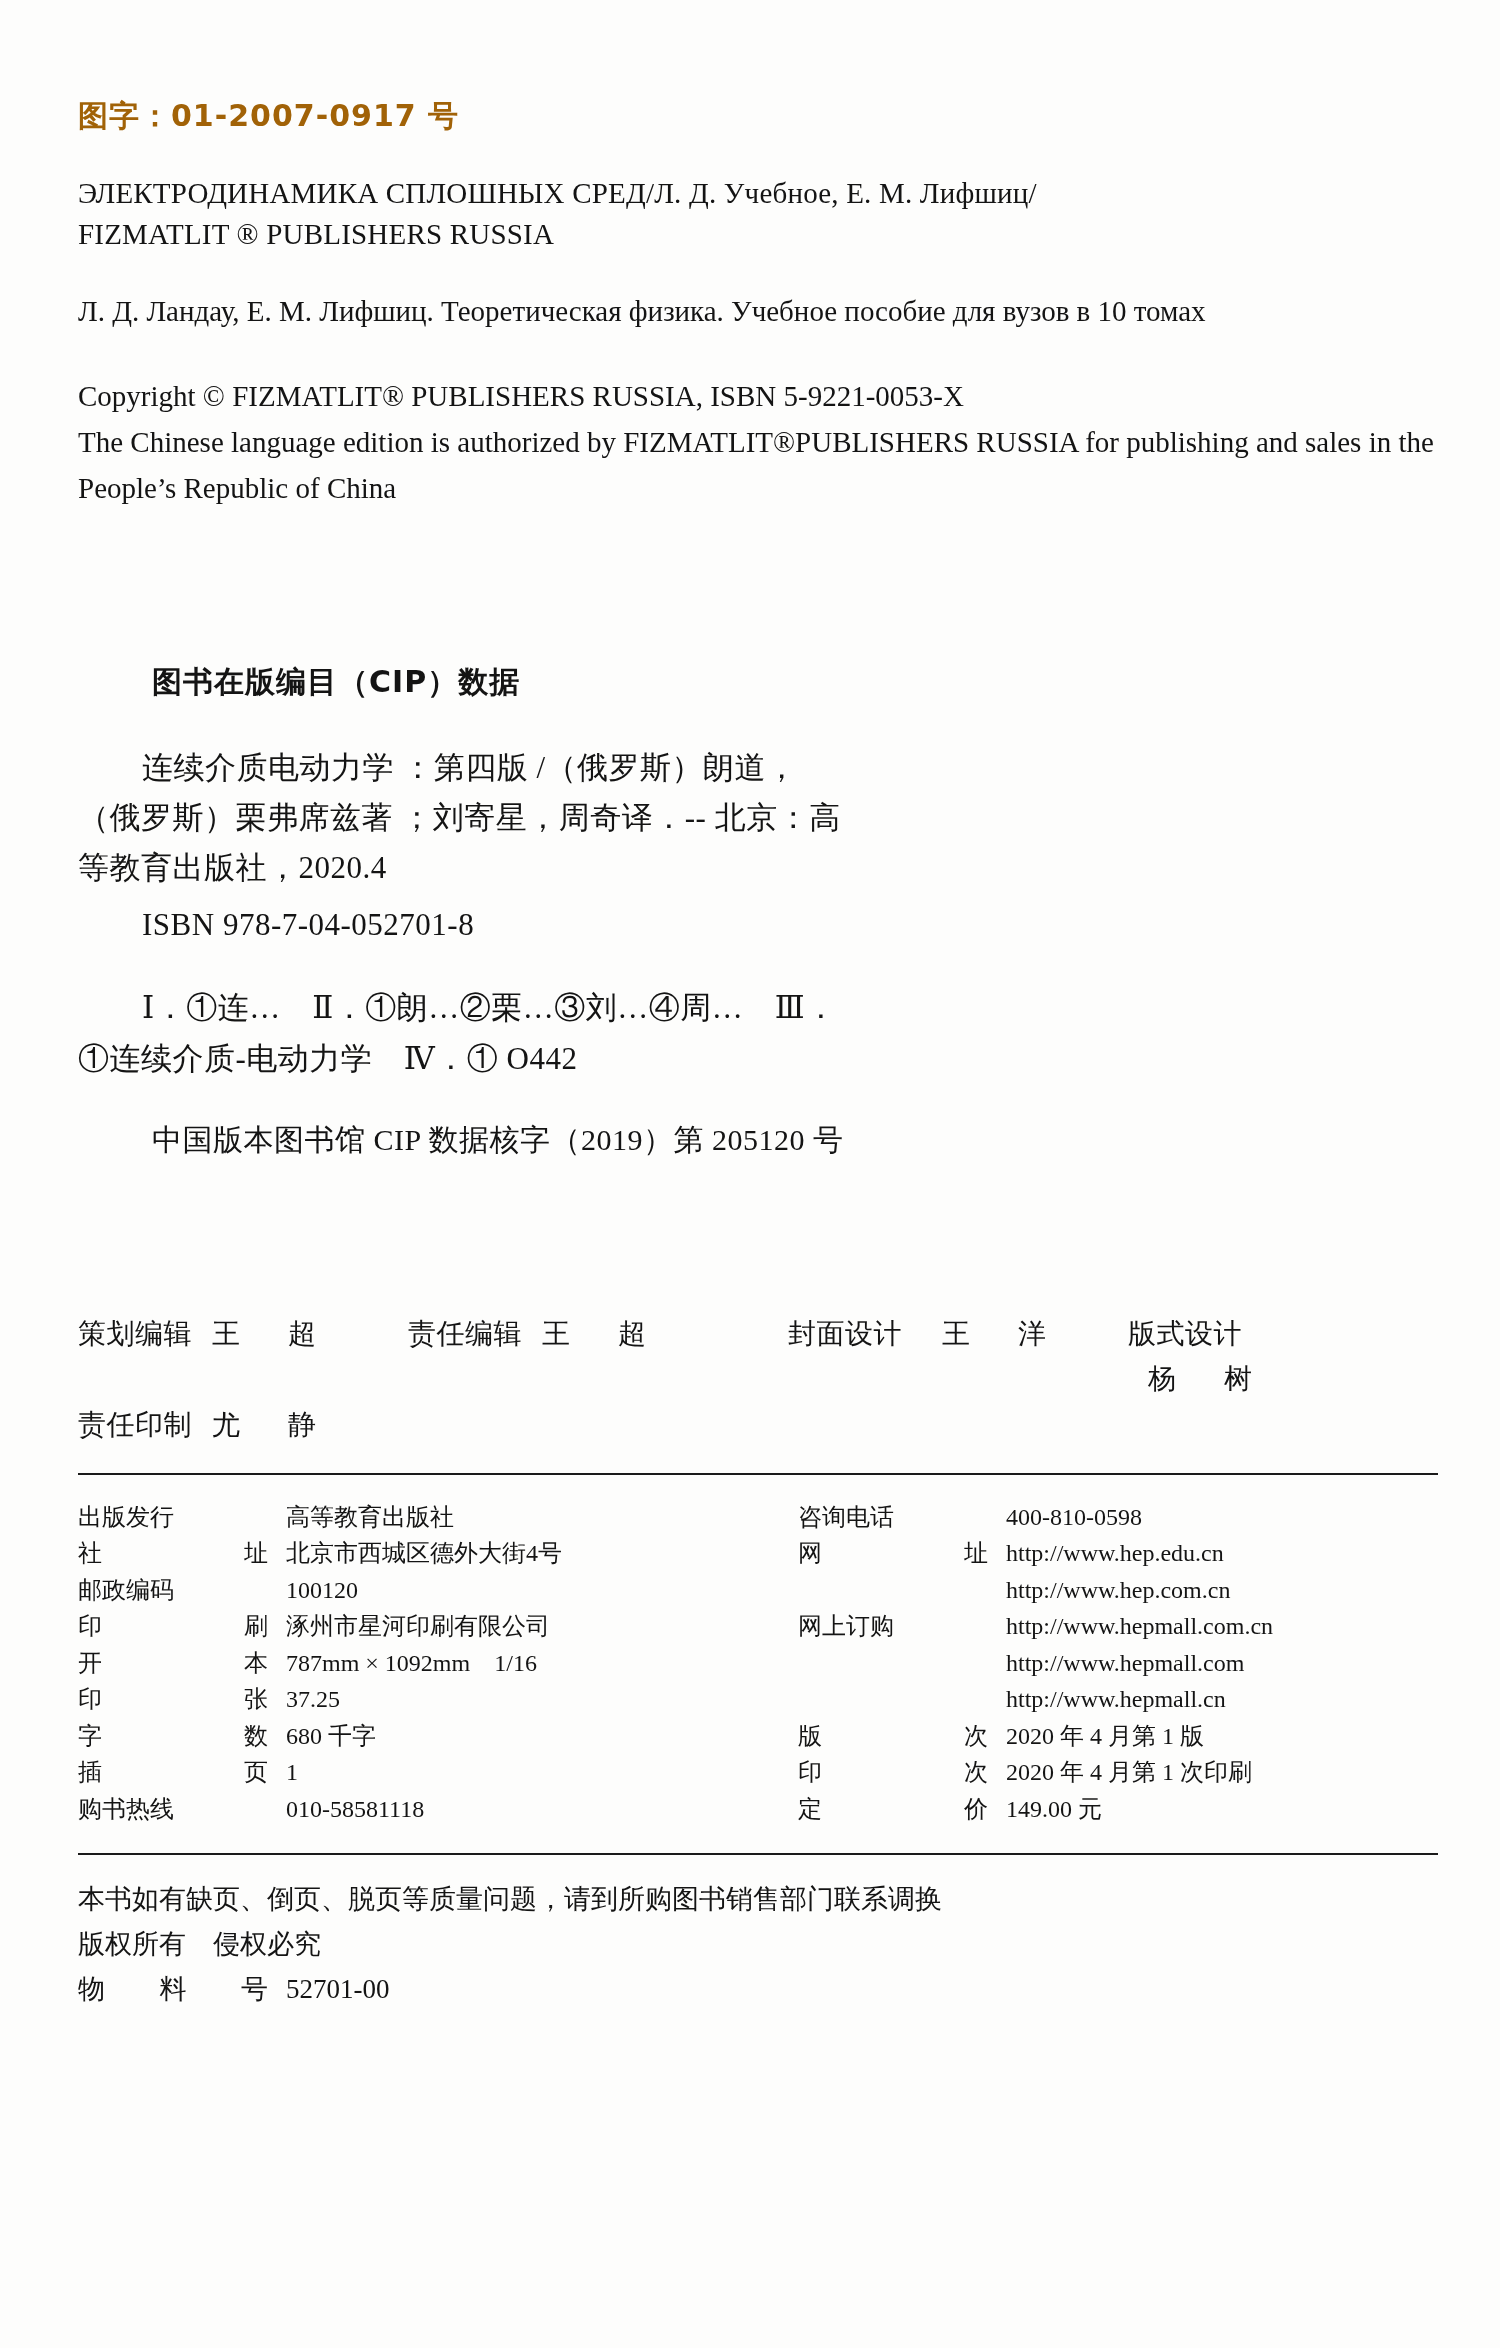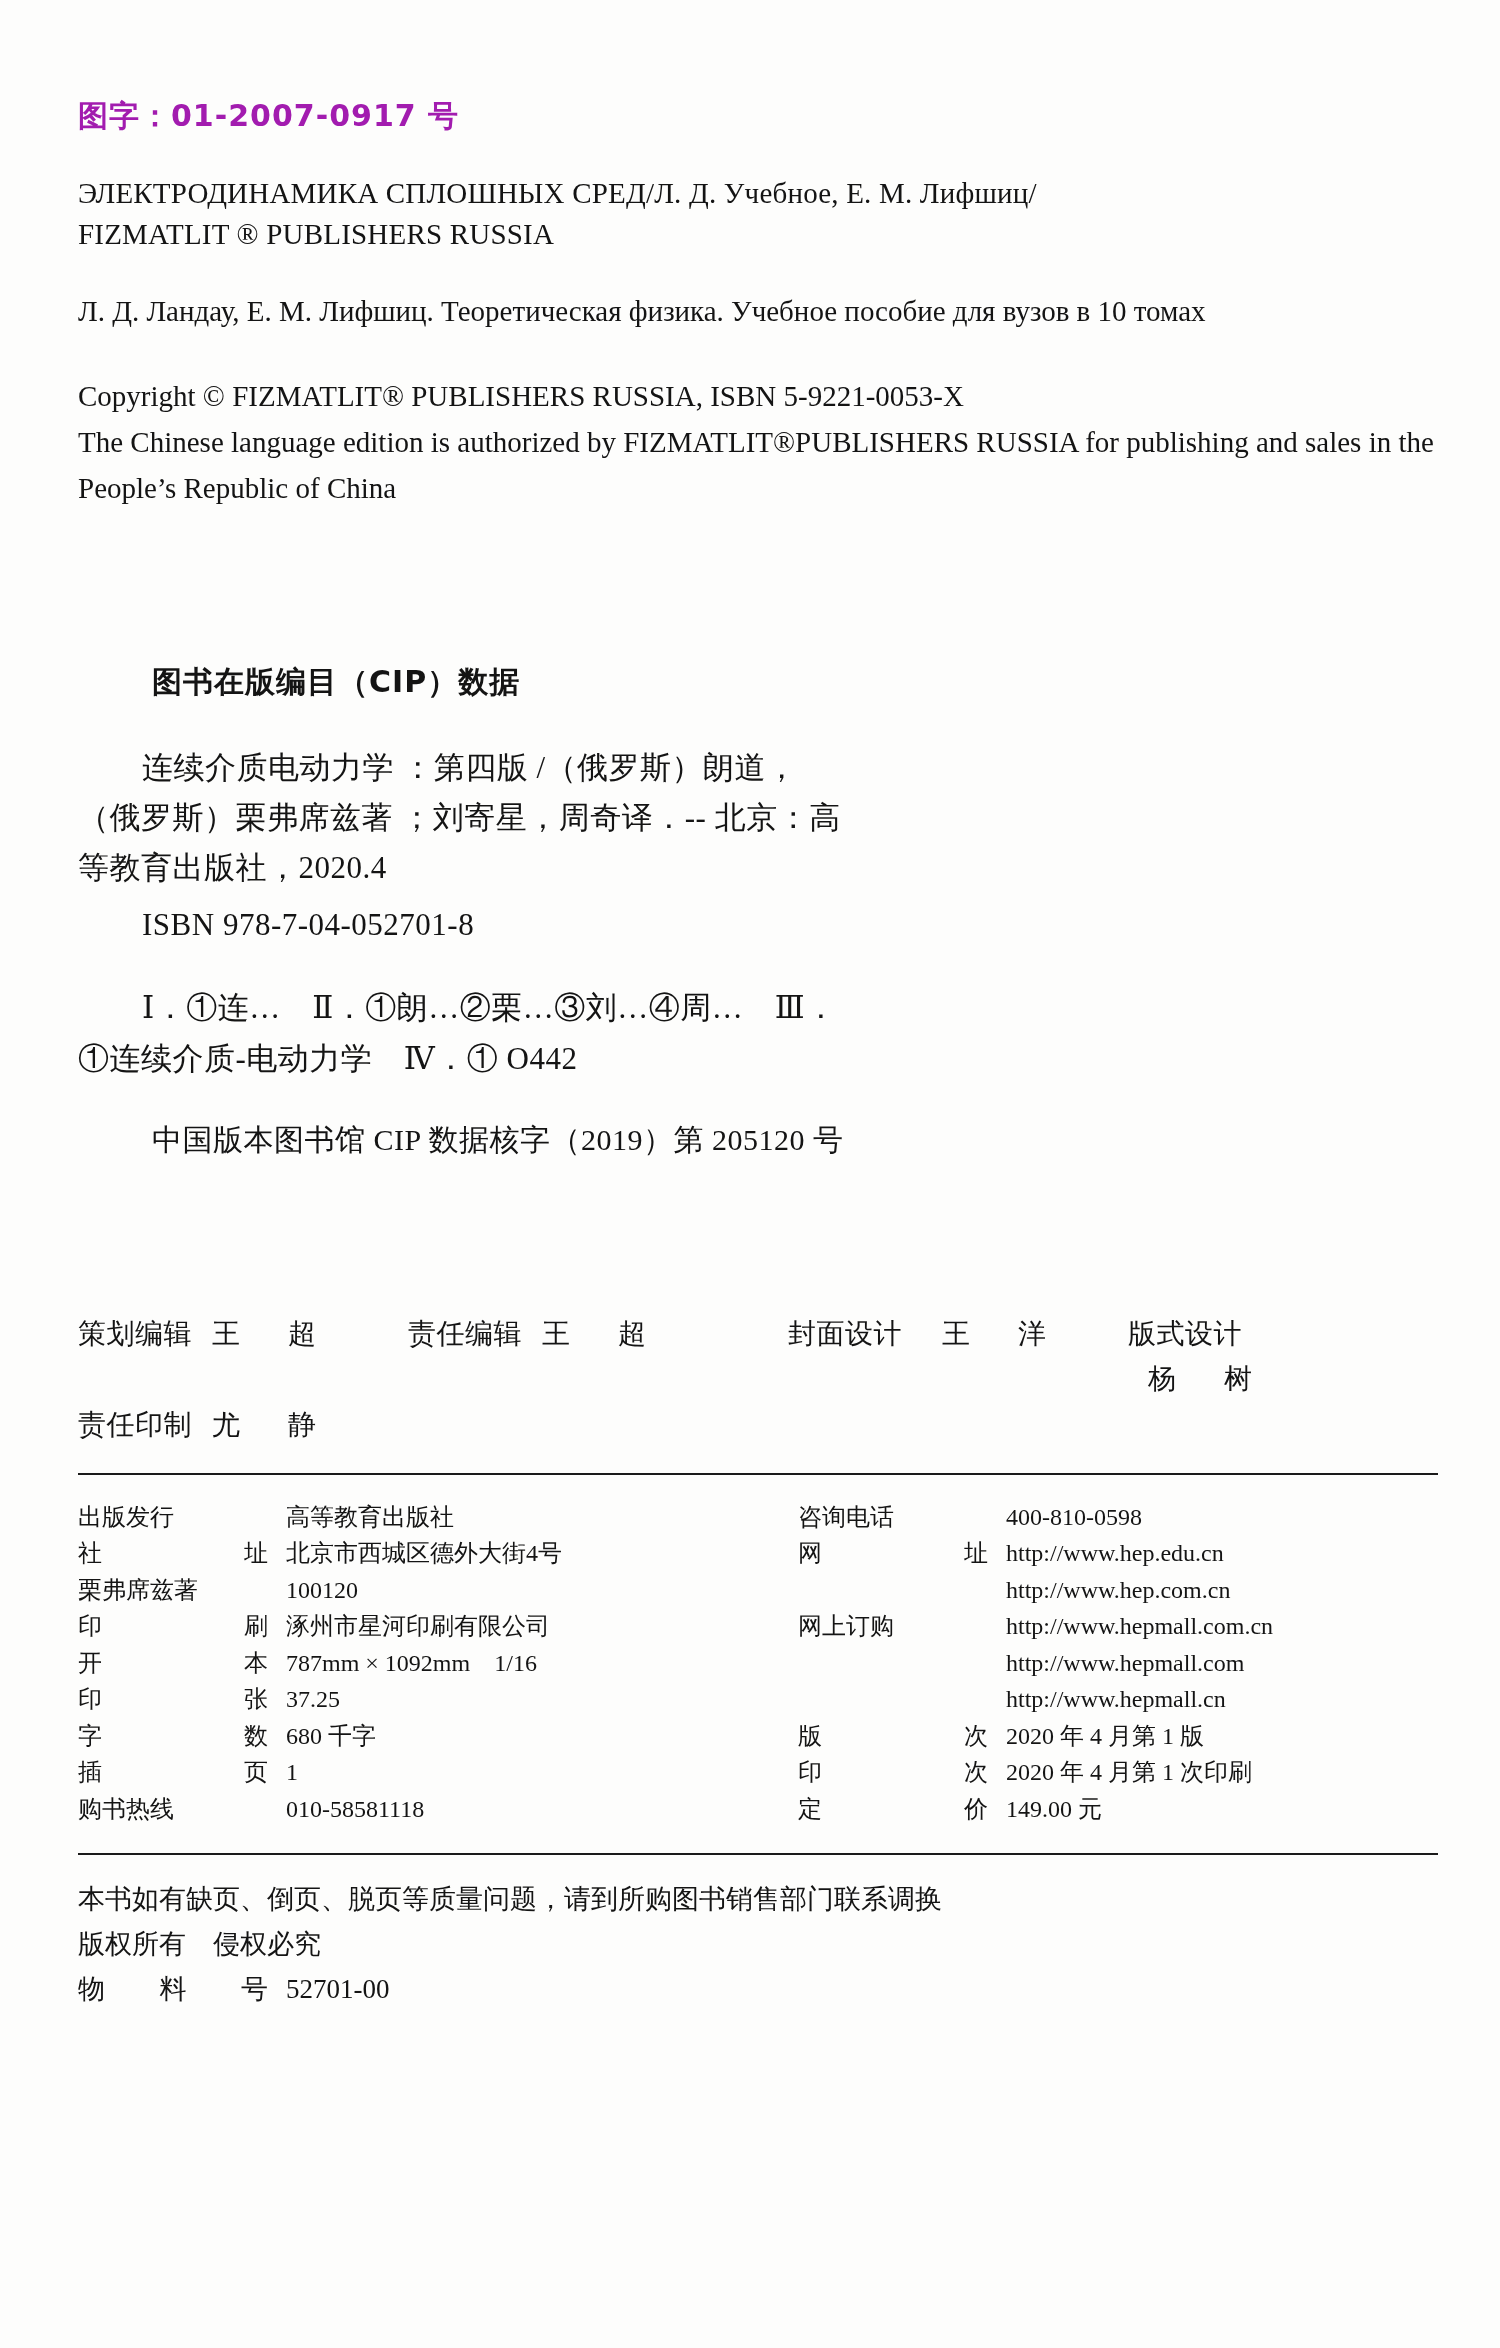--- a/index.html
+++ b/index.html
@@ -28,21 +28,21 @@
     width: 1360px;
   }
 
   
   .tuzi-line {
     margin-top: 96px;
     font-family: "DejaVu Sans", "Liberation Sans", sans-serif;
     font-weight: 700;
     font-size: 30px;
     letter-spacing: 1px;
-    color: #a21caf;
+    color: #a16207;
   }
 
   .ru-block {
     margin-top: 36px;
     font-size: 29px;
     line-height: 1.42;
     letter-spacing: 0.2px;
   }
   .ru-block .l1 { white-space: nowrap; }
   .ru-block .l2 { font-variant: normal; }
@@ -229,21 +229,21 @@
           <span class="imp-val">高等教育出版社</span>
         </div>
         <div class="imp-row">
           <span class="imp-key">
               <span>社</span>
               <span>址</span>
             </span>
           <span class="imp-val">北京市西城区德外大街4号</span>
         </div>
         <div class="imp-row">
-          <span class="imp-key solid">栗弗席兹著</span>
+          <span class="imp-key solid">邮政编码</span>
           <span class="imp-val">100120</span>
         </div>
         <div class="imp-row">
           <span class="imp-key">
               <span>印</span>
               <span>刷</span>
             </span>
           <span class="imp-val">涿州市星河印刷有限公司</span>
         </div>
         <div class="imp-row">

